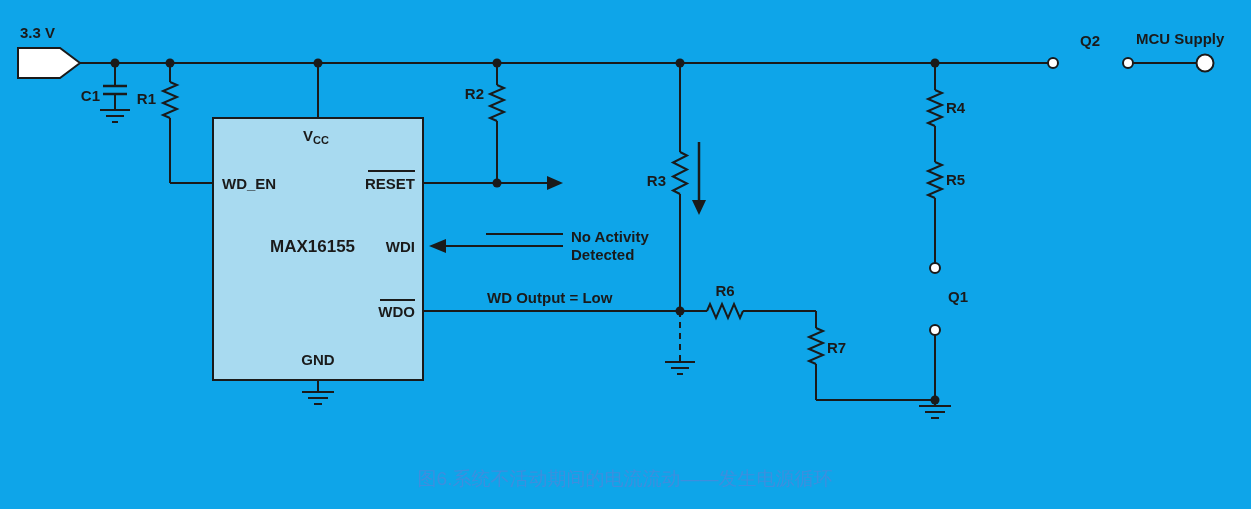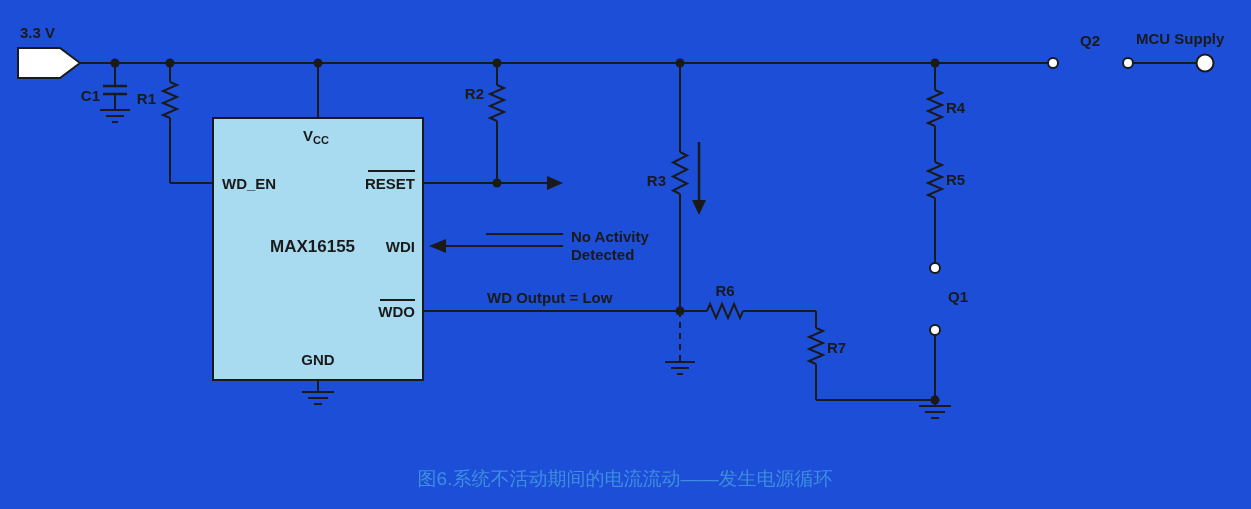--- a/index.html
+++ b/index.html
@@ -1,16 +1,16 @@
 <!DOCTYPE html>
 <html><head>
 <meta charset="utf-8">
 <style>
   html,body{margin:0;padding:0;background:#ffffff;}
-  .stage{position:relative;width:1251px;height:509px;background:#1d4ed8;overflow:hidden;
+  .stage{position:relative;width:1251px;height:509px;background:#0ea5e9;overflow:hidden;
          font-family:"Liberation Sans",sans-serif;}
   svg{display:block;}
   .wire{stroke:#1a1a1a;stroke-width:2;fill:none;}
   .wire-thick{stroke:#1a1a1a;stroke-width:2.5;fill:none;}
   .wire-dashed{stroke:#1a1a1a;stroke-width:2;fill:none;stroke-dasharray:6 5;}
   .res{stroke:#1a1a1a;stroke-width:2;fill:none;stroke-linejoin:miter;}
   .dot{fill:#1a1a1a;stroke:none;}
   .term{fill:#ffffff;stroke:#1a1a1a;stroke-width:2;}
   .arrow{fill:#1a1a1a;stroke:none;}
   .lbl{font:bold 15px "Liberation Sans",sans-serif;fill:#1a1a1a;}

